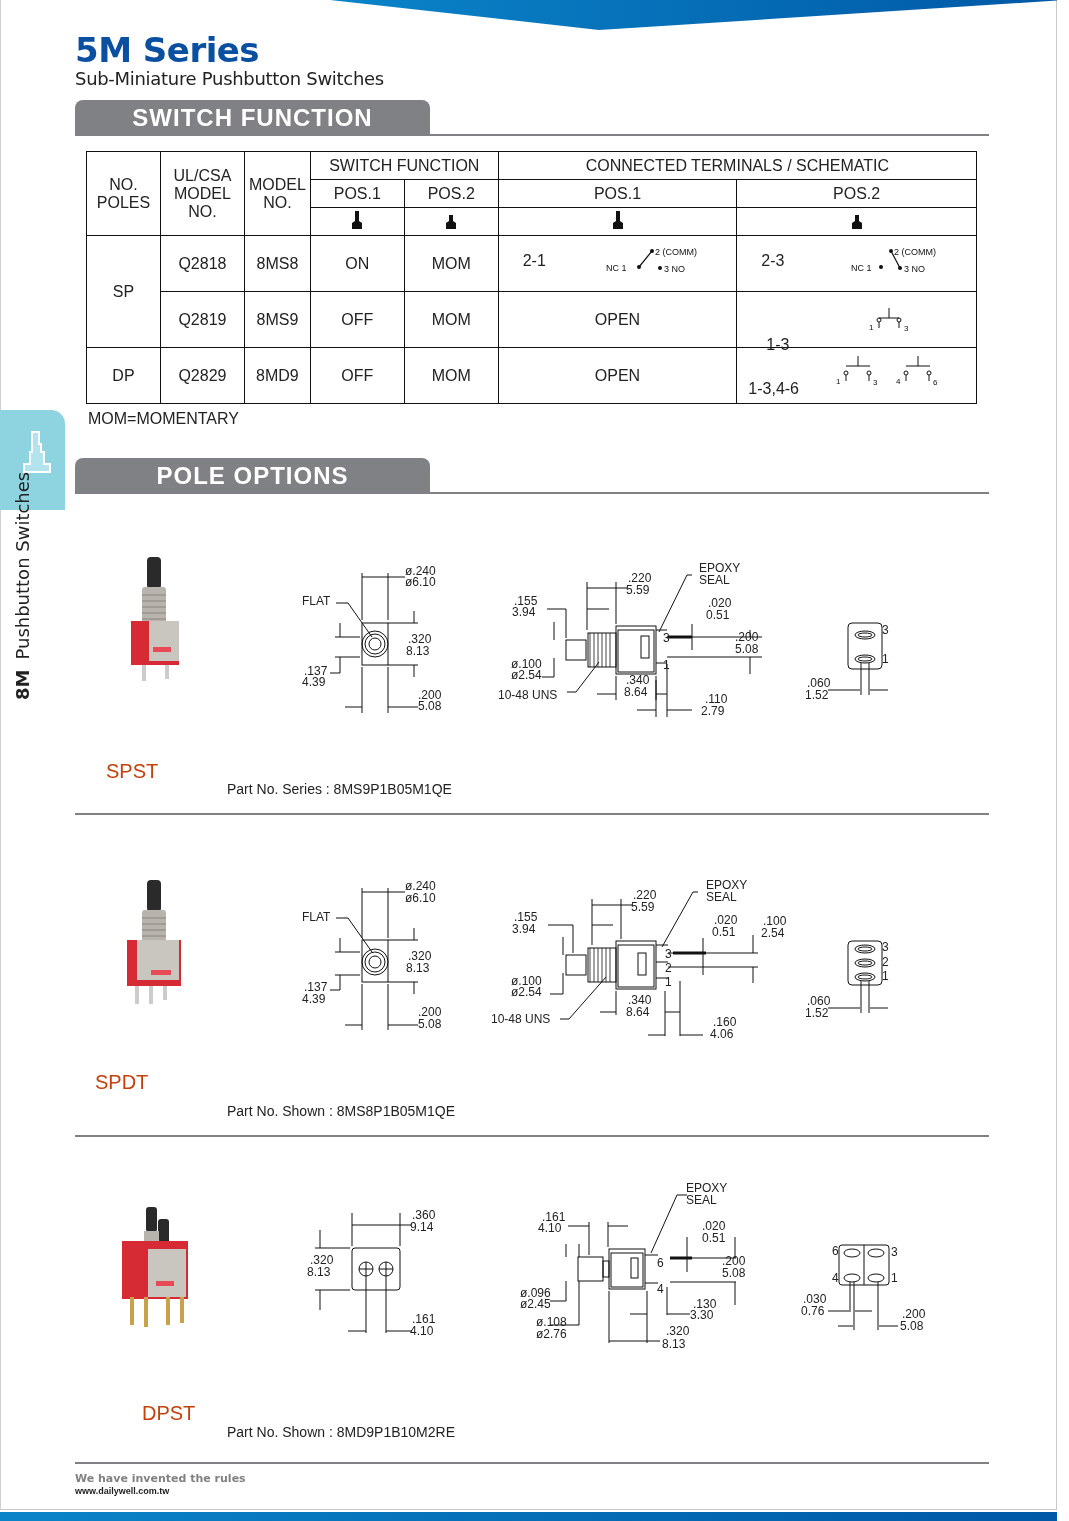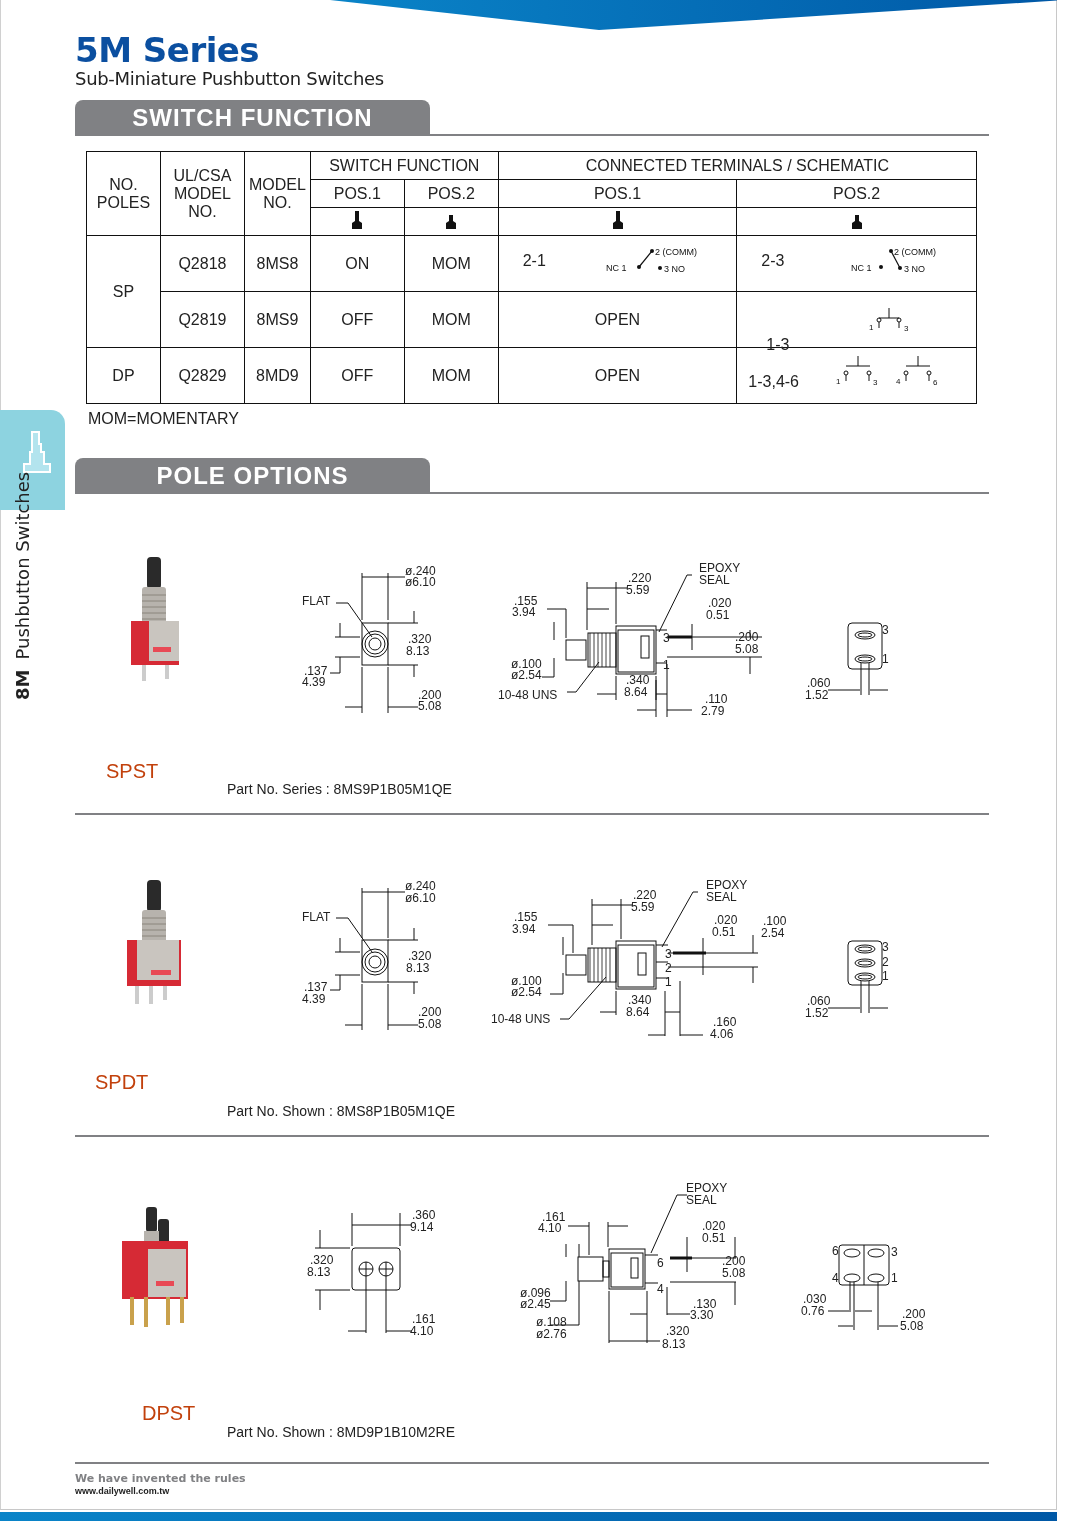--- a/index.html
+++ b/index.html
@@ -138,21 +138,21 @@
     </td>
   </tr>
   <tr style="height:56px">
     <td>DP</td>
     <td>Q2829</td>
     <td>8MD9</td>
     <td>OFF</td>
     <td>MOM</td>
     <td>OPEN</td>
     <td style="position:relative;text-align:left;">
-      <span style="position:absolute;left:11px;top:25px;">1-3,4-6</span>
+      <span style="position:absolute;left:11px;top:32px;">1-3,4-6</span>
       <svg width="120" height="34" style="left:96px;top:6px;">
         <line x1="25" y1="2" x2="25" y2="12" stroke="#111"></line>
             <line x1="13" y1="12" x2="37" y2="12" stroke="#111"></line>
         <circle cx="13" cy="19" r="2" fill="none" stroke="#111"></circle>
             <circle cx="36" cy="19" r="2" fill="none" stroke="#111"></circle>
         <line x1="13" y1="21" x2="13" y2="27" stroke="#111"></line>
             <line x1="36" y1="21" x2="36" y2="27" stroke="#111"></line>
         <text x="3" y="30" font-size="8" fill="#111">1</text>
         <text x="40" y="31" font-size="8" fill="#111">3</text>
         <line x1="85" y1="2" x2="85" y2="12" stroke="#111"></line>

